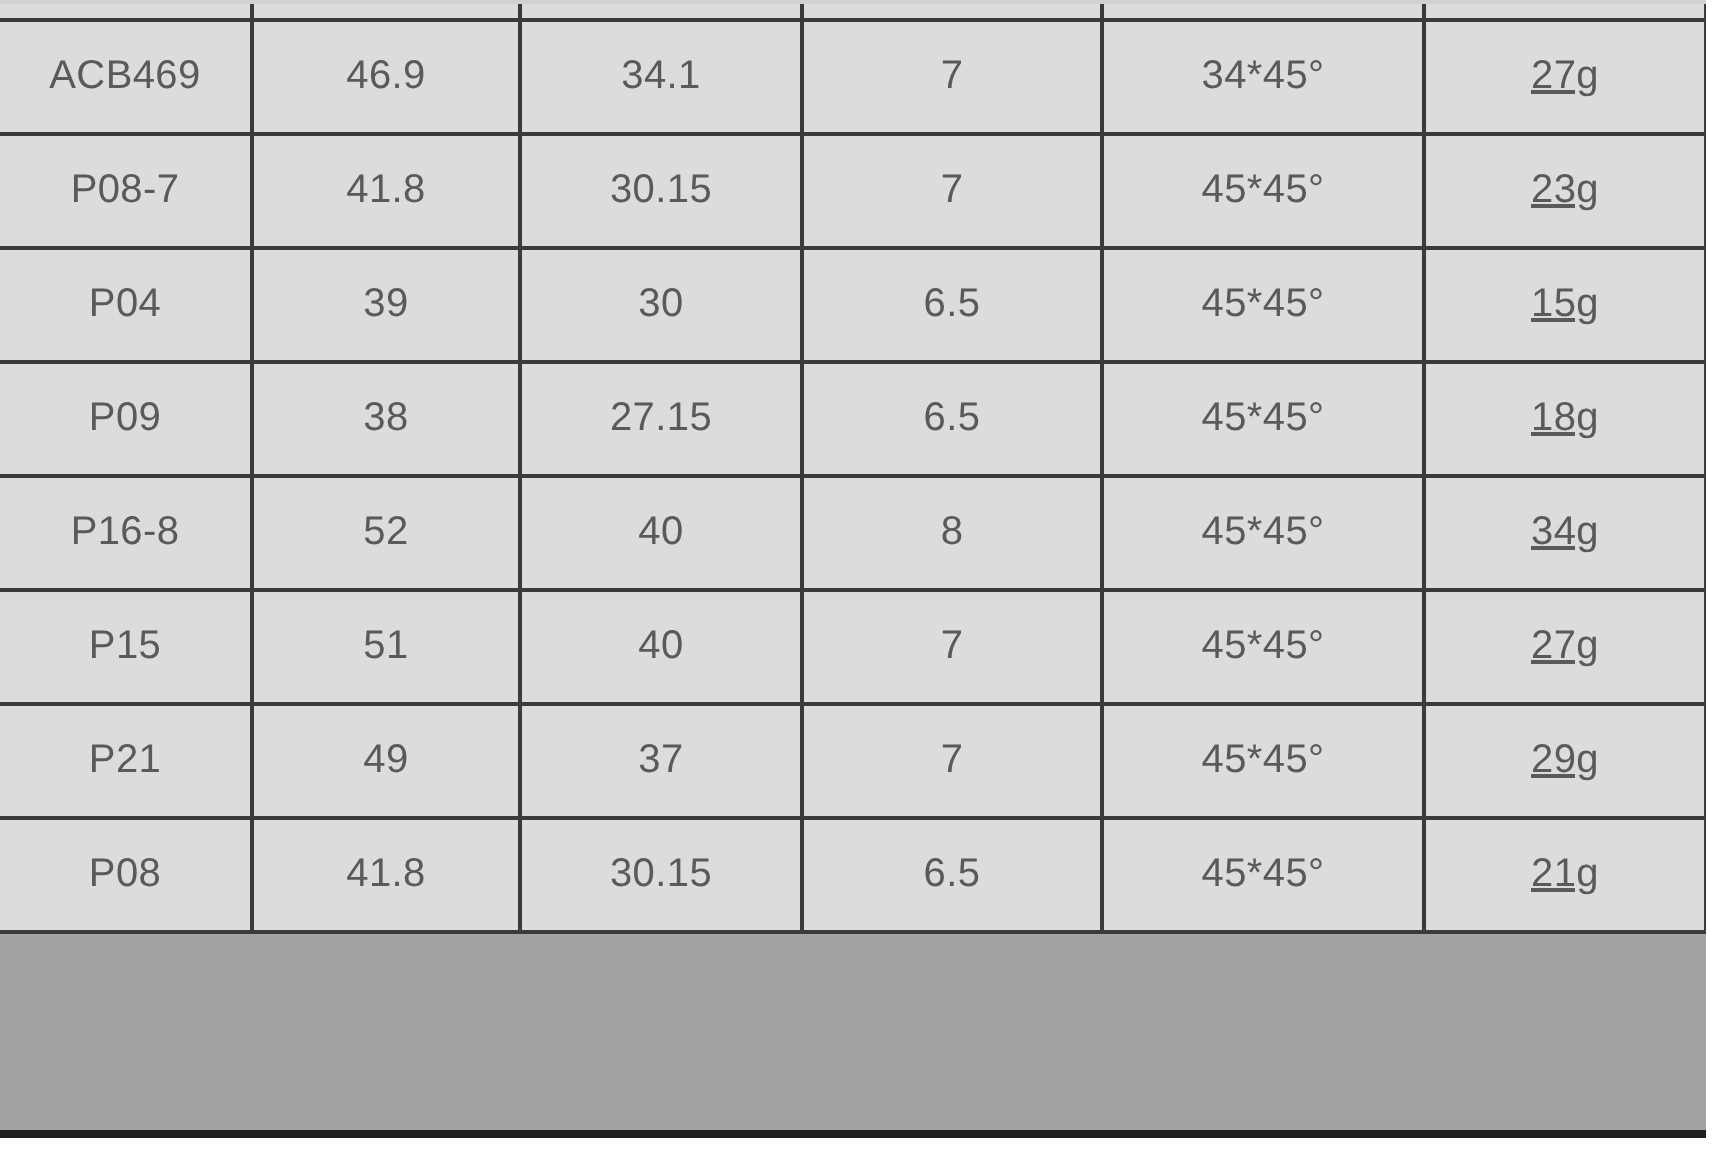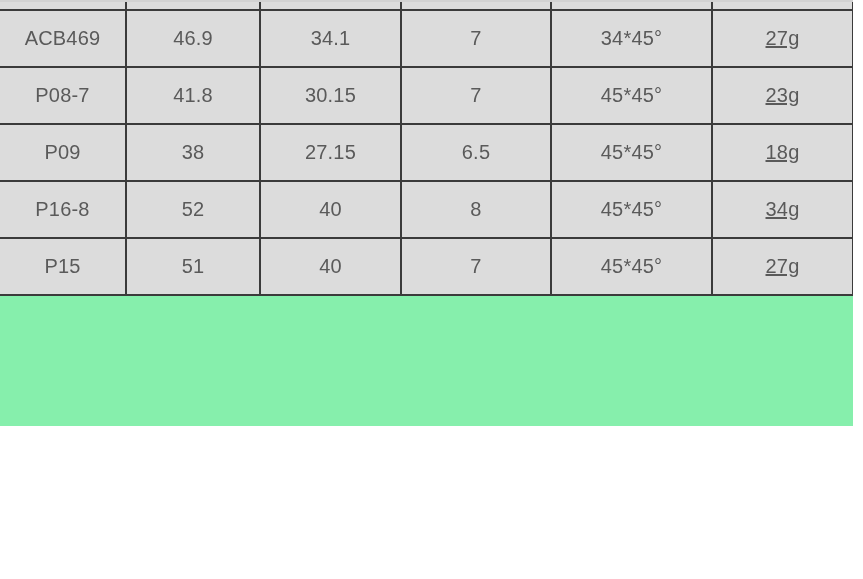--- a/index.html
+++ b/index.html
@@ -21,23 +21,23 @@
     background: #ffffff;
     overflow: hidden;
   }
 
   
   .table-viewport {
     position: absolute;
     left: 0;
     top: 0;
     width: 853px;
-    height: 426px;
+    height: 569px;
     overflow: hidden;
-    background: #86efac;
+    background: #a3a3a3;
   }
 
   table.spec-table {
     position: absolute;
     left: 0;
     top: -46px;              
     width: 853px;
     border-collapse: collapse;
     background: #dcdcdc;
     table-layout: fixed;
@@ -162,20 +162,28 @@
         <tr>
           <td>P08-7</td>
           <td>41.8</td>
           <td>30.15</td>
           <td>7</td>
           <td>45*45°</td>
           <td class="col-last">23g</td>
         </tr>
 
 
+        <tr>
+          <td>P04</td>
+          <td>39</td>
+          <td>30</td>
+          <td>6.5</td>
+          <td>45*45°</td>
+          <td class="col-last">15g</td>
+        </tr>
 
         <tr>
           <td>P09</td>
           <td>38</td>
           <td>27.15</td>
           <td>6.5</td>
           <td>45*45°</td>
           <td class="col-last">18g</td>
         </tr>
 
@@ -190,22 +198,38 @@
 
         <tr>
           <td>P15</td>
           <td>51</td>
           <td>40</td>
           <td>7</td>
           <td>45*45°</td>
           <td class="col-last">27g</td>
         </tr>
 
-
-
+        <tr>
+          <td>P21</td>
+          <td>49</td>
+          <td>37</td>
+          <td>7</td>
+          <td>45*45°</td>
+          <td class="col-last">29g</td>
+        </tr>
+
+
+        <tr>
+          <td>P08</td>
+          <td>41.8</td>
+          <td>30.15</td>
+          <td>6.5</td>
+          <td>45*45°</td>
+          <td class="col-last">21g</td>
+        </tr>
       </tbody>
     </table>
 
     <div class="bottom-rule"></div>
   </div>
 
   <div class="right-margin"></div>
   <div class="bottom-margin"></div>
 
 </div>

